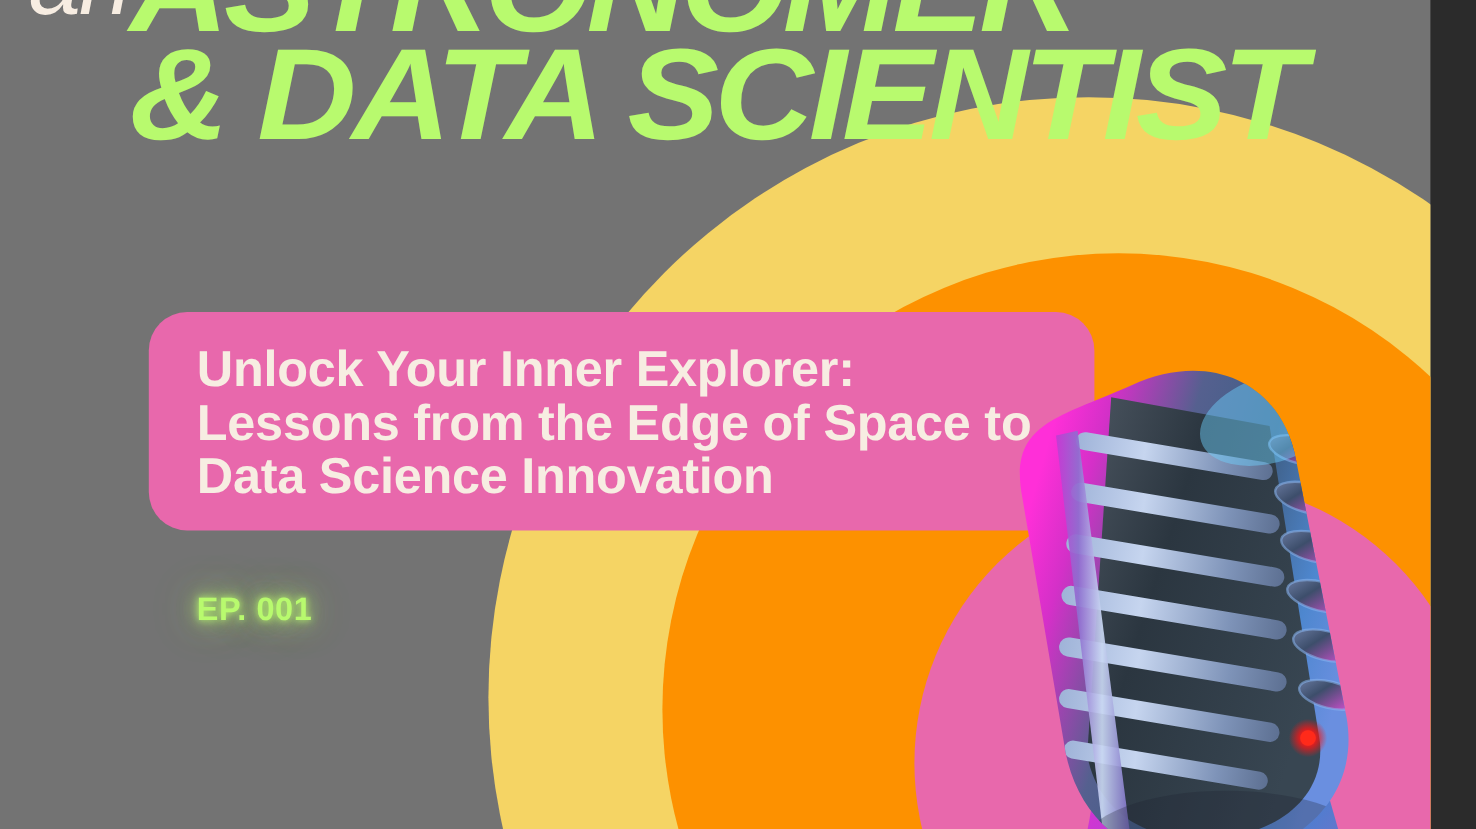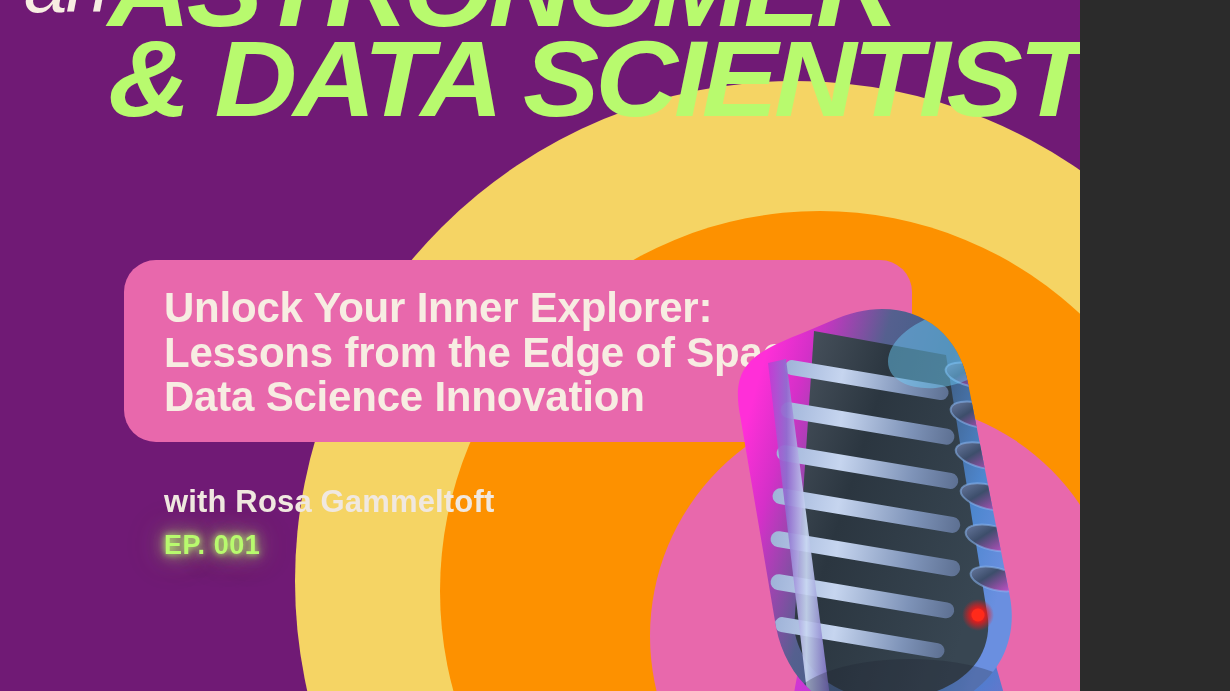--- a/index.html
+++ b/index.html
@@ -5,24 +5,24 @@
 <style>
   html, body {
     margin: 0;
     padding: 0;
     background: #2b2b2b;
   }
   * { box-sizing: border-box; }
 
   .cover {
     position: relative;
-    width: 1080px;
+    width: 1192px;
     height: 691px;
     overflow: hidden;
-    background: #701a75;
+    background: #737373;
     font-family: "Liberation Sans", sans-serif;
   }
 
   
   .rings {
     position: absolute;
     inset: 0;
     pointer-events: none;
   }
   .ring {
@@ -164,21 +164,20 @@
     <div class="masthead-an">an</div>
     <div class="masthead-line masthead-line-1">ASTRONOMER</div>
     <div class="masthead-line masthead-line-2">&amp; DATA SCIENTIST</div>
   </div>
 
   <div class="title-card">
     <h1 class="title-text">Unlock Your Inner Explorer: Lessons from the Edge of Space to Data Science Innovation</h1>
   </div>
 
   <div class="meta">
-    <p class="host-line">with Rosa Gammeltoft</p>
     <p class="episode-badge">EP. 001</p>
   </div>
 
   <div class="mic">
     <svg viewBox="0 0 330 430" xmlns="http://www.w3.org/2000/svg">
       <defs>
         <linearGradient id="bodyGrad" x1="0" y1="0.25" x2="1" y2="0.85">
           <stop offset="0%" stop-color="#e62fd0"></stop>
           <stop offset="20%" stop-color="#c33ad4"></stop>
           <stop offset="46%" stop-color="#5a63b4"></stop>

